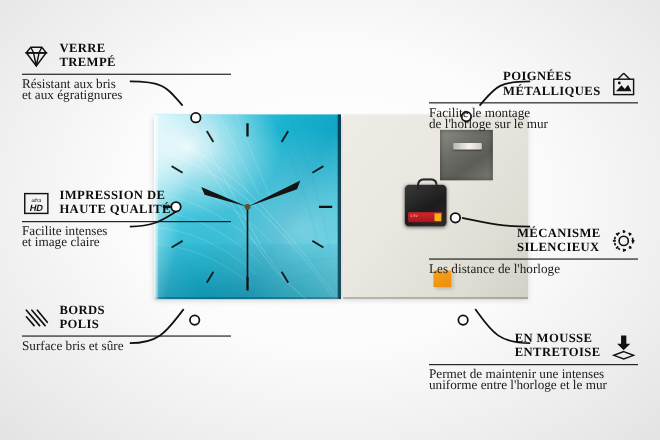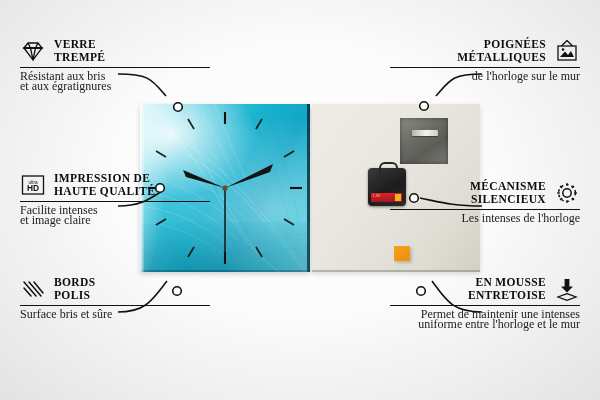--- a/index.html
+++ b/index.html
@@ -45,28 +45,28 @@
      font-family:"Liberation Sans",sans-serif;letter-spacing:.2px;}
   #foam-spacer{position:absolute;left:82px;top:142px;width:16px;height:15px;
      background:linear-gradient(160deg,#f7a11e 0%,#ec8f0c 100%);
      box-shadow:2px 2px 3px rgba(0,0,0,.18);}
 
   
   #clock-face{position:absolute;inset:0;}
 
   
   .callout{position:absolute;width:190px;}
-  .callout.right{text-align:right;}
+  .callout.right{text-align:left;margin-top:26px;}
   .cal-head{display:flex;align-items:center;gap:8px;}
   .callout.right .cal-head{justify-content:flex-end;}
   .cal-title{font-size:11.5px;font-weight:bold;color:#0c0c0c;line-height:13px;
      letter-spacing:.35px;text-transform:uppercase;}
   .cal-rule{height:1px;background:#111;margin:3px 0 3px;}
   .cal-sub{font-size:12px;color:#1b1b1b;line-height:10.4px;}
-  .cal-icon{width:26px;height:26px;flex:0 0 26px;}
+  .cal-icon{width:26px;height:26px;flex:0 0 26px;font-style:italic;}
   .cal-icon svg{display:block;}
 
   #c-verre{left:20px;top:38px;}
   #c-impression{left:20px;top:172px;}
   #c-bords{left:20px;top:276px;}
   #c-poignees{left:390px;top:38px;}
   #c-mecanisme{left:390px;top:180px;}
   #c-entretoise{left:390px;top:276px;}
 
   #lines{position:absolute;inset:0;pointer-events:none;}
@@ -238,20 +238,21 @@
             <g fill="none" stroke="#111" stroke-width="1.3">
           <rect x="4" y="8" width="18" height="14"></rect>
           <path d="M13 2.5 L7.5 8 M13 2.5 L18.5 8"></path>
           <path d="M6 19 L11 13.5 L14 17 L17 13 L20 19 Z" fill="#111" stroke="none"></path>
           <circle cx="9" cy="11.5" r="1.3" fill="#111" stroke="none"></circle>
         </g>
           </svg>
       </span>
     </div>
     <div class="cal-rule"></div>
+    <div class="cal-sub">Facilite le montage</div>
     <div class="cal-sub">de l'horloge sur le mur</div>
   </div>
 
   <div class="callout right" id="c-mecanisme">
     <div class="cal-head">
       <div>
         <div class="cal-title">MÉCANISME</div>
         <div class="cal-title">SILENCIEUX</div>
       </div>
       <span class="cal-icon">
@@ -259,21 +260,21 @@
           <g fill="none" stroke="#111" stroke-width="1.5">
             <circle cx="13" cy="13" r="4.2"></circle>
             <path d="M13 3.2 v2.6 M13 20.2 v2.6 M3.2 13 h2.6 M20.2 13 h2.6
                      M6.1 6.1 l1.9 1.9 M18 18 l1.9 1.9 M19.9 6.1 L18 8 M8 18 l-1.9 1.9"></path>
             <circle cx="13" cy="13" r="8.4" stroke-dasharray="2.4 3.1"></circle>
           </g>
         </svg>
       </span>
     </div>
     <div class="cal-rule"></div>
-    <div class="cal-sub">Les intenses de l'horloge</div>
+    <div class="cal-sub">Les distance de l'horloge</div>
   </div>
 
   <div class="callout right" id="c-entretoise">
     <div class="cal-head">
       <div>
         <div class="cal-title">EN MOUSSE</div>
         <div class="cal-title">ENTRETOISE</div>
       </div>
       <span class="cal-icon">
         <svg viewBox="0 0 26 26">

